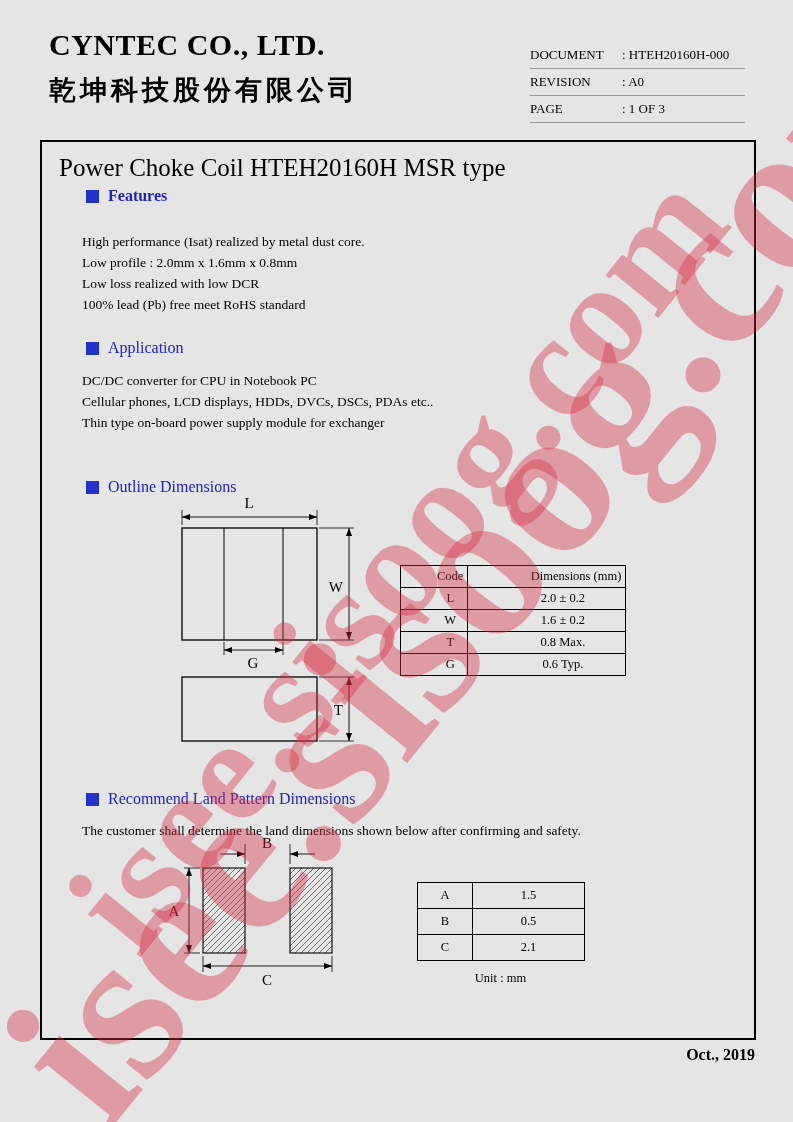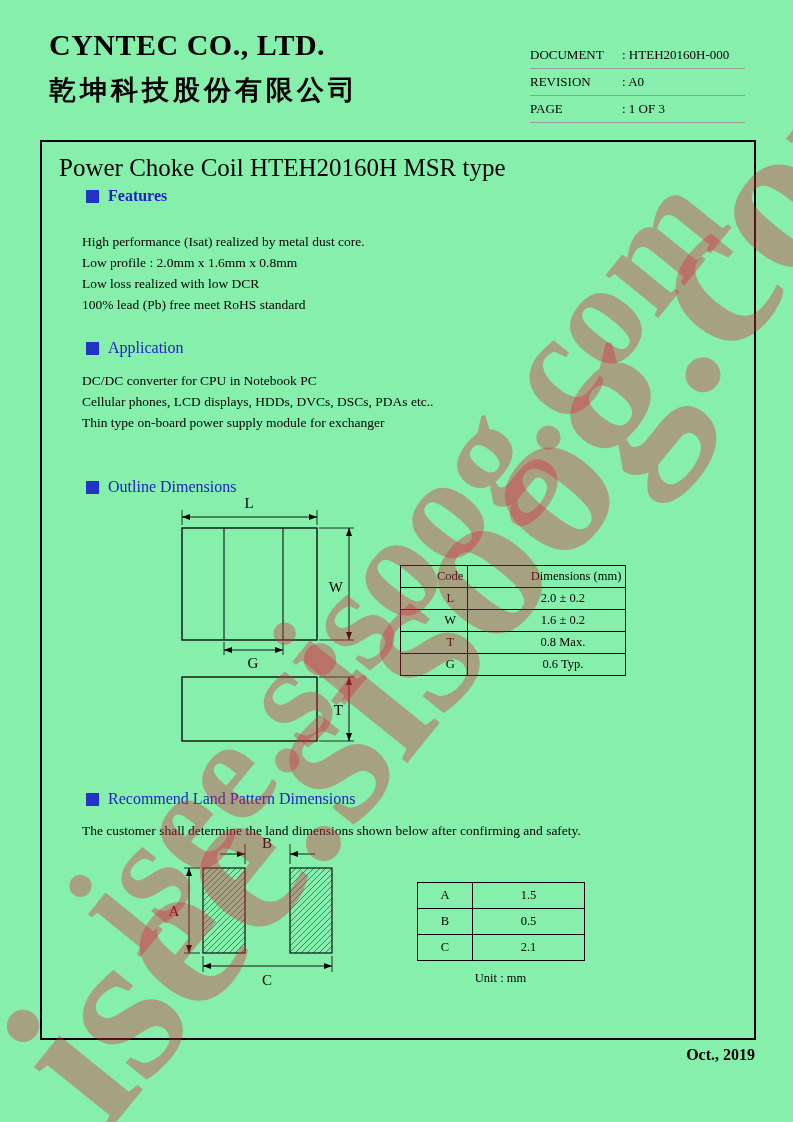--- a/index.html
+++ b/index.html
@@ -1,19 +1,19 @@
 <!DOCTYPE html>
 <html><head>
 <meta charset="utf-8">
 <style>
   * { margin:0; padding:0; box-sizing:border-box; }
   html,body { background:#888; }
   .page {
     position:relative; width:793px; height:1122px; margin:0 auto;
-    background:#86efac; overflow:hidden;
+    background:#e5e5e5; overflow:hidden;
     font-family:"Liberation Serif", serif; color:#000;
   }
   
   .company-en { position:absolute; left:49px; top:28px; font-size:30px; font-weight:bold; letter-spacing:.5px; }
   .company-zh { position:absolute; left:49px; top:72px; font-size:27px; font-weight:bold; letter-spacing:4px; }
   .doc-table { position:absolute; left:530px; top:42px; width:215px; font-size:13px; }
   .doc-row { display:flex; height:27px; align-items:center; border-bottom:1px solid #999; }
   .doc-label { width:92px; }
   .doc-value { flex:1; }
   

